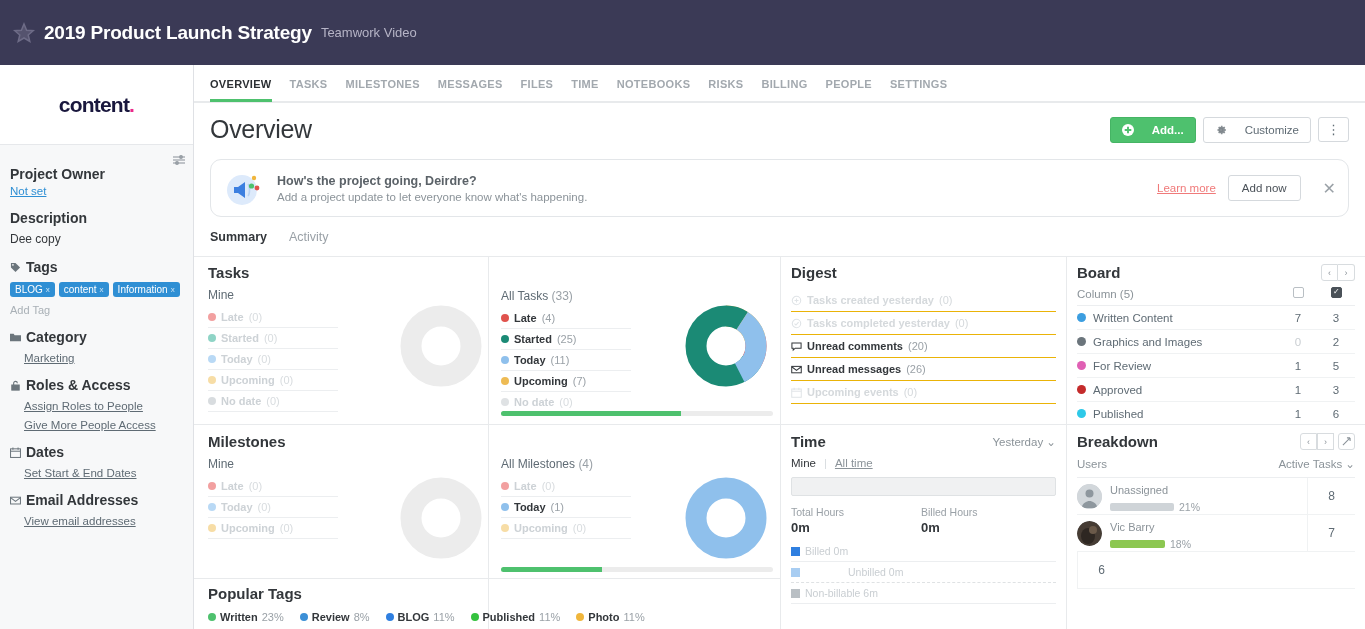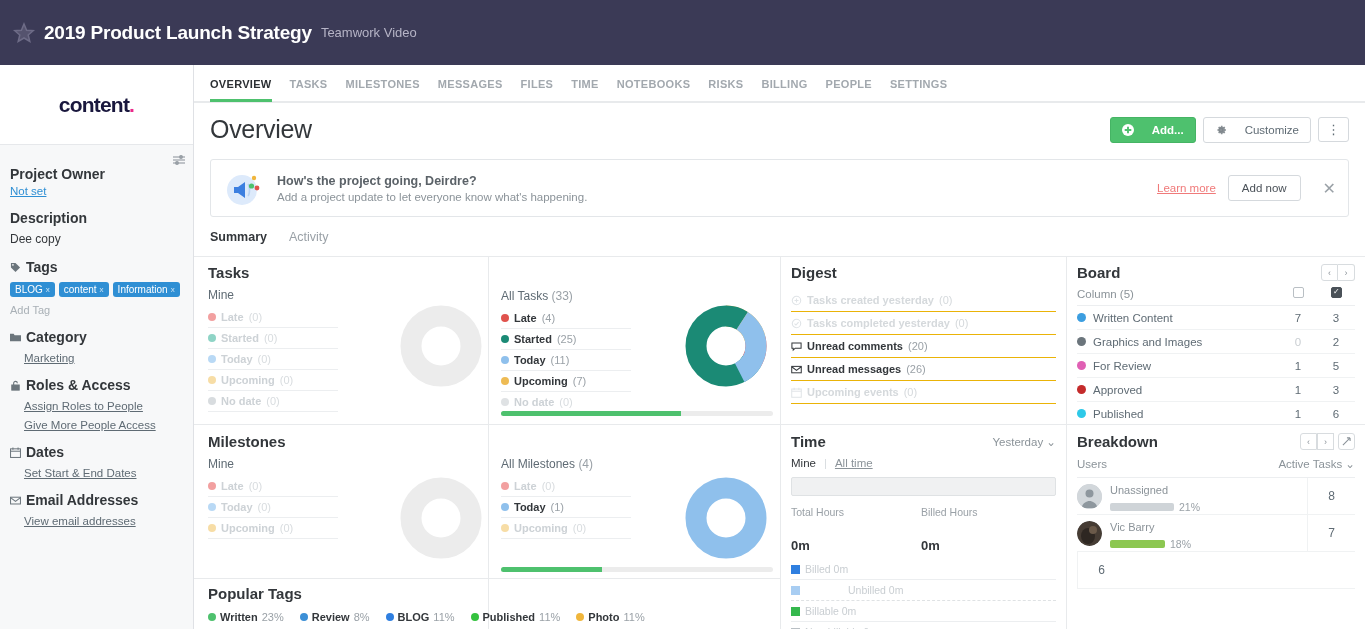--- a/index.html
+++ b/index.html
@@ -69,21 +69,21 @@
     font-size: 11.5px; border-radius: 3px; padding: 6px 11px; display:flex;
     align-items:flex-end; gap: 18px; cursor:pointer; white-space:nowrap;
   }
   .btn-add { background: #4ec16e; color:#fff; font-weight:bold; border:1px solid #45b464; }
   .btn-cust { background:#fff; color:#5f6b74; border:1px solid #d5d9dd; }
   .btn-kebab { background:#fff; color:#5f6b74; border:1px solid #d5d9dd;
     padding: 5px 8px; font-size: 13px; line-height: 1; }
 
   
   .banner {
-    margin: 15px 16px 0 16px; border: 1px solid #e3e6e9; border-radius: 3px;
+    margin: 15px 16px 0 16px; border: 1px solid #e3e6e9; border-radius: 11px;
     height: 58px; display:flex; align-items:center; padding: 0 12px; gap: 12px;
   }
   .banner-ico { width: 42px; height: 42px; flex:none; }
   .banner-txt { flex: 1; }
   .banner-t1 { font-size: 12.5px; font-weight: bold; color: #5b6268; }
   .banner-t2 { font-size: 11.5px; color: #8b9399; margin-top: 3px; }
   .learn-more { font-size: 11.5px; color: #f07a7a; text-decoration: underline; }
   .add-now { font-size: 11.5px; color: #4a5158; border:1px solid #d5d9dd;
     border-radius:3px; padding: 6px 13px; background:#fff; }
   .banner-x { font-size: 16px; color: #9aa1a7; margin-left: 10px; }
@@ -145,21 +145,21 @@
   .timetabs { display:flex; align-items:center; gap: 8px; margin-top: 7px;
     font-size: 11.5px; }
   .timetabs .t1 { color: #33373b; }
   .timetabs .bar { color:#d8dcdf; }
   .timetabs .t2 { color: #8b9399; text-decoration: underline; }
   .graybar { margin-top: 8px; height: 19px; background:#f0f1f2;
     border:1px solid #dfe2e4; border-radius:2px; }
   .hours { display:flex; margin-top: 10px; }
   .hcell { width: 130px; }
   .hlab { font-size: 10.5px; color:#9aa1a7; }
-  .hval { font-size: 13px; font-weight: bold; color:#33373b; margin-top: 20px; }
+  .hval { font-size: 13px; font-weight: bold; color:#33373b; margin-top: 2px; }
   .t-row { display:flex; align-items:center; gap:5px; font-size: 10.5px;
      color:#c9ced2; padding: 4px 0; border-bottom: 1px solid #eceef0; }
   .t-row.dash { border-bottom: 1px dashed #dfe2e4; gap: 48px; }
   .sq { width: 9px; height: 9px; flex:none; }
 
   
   .bk-head { display:flex; align-items:center; font-size: 11.5px; color:#8b9399;
      padding: 7px 0 6px 0; border-bottom: 1px solid #eceef0; }
   .bk-row { display:flex; align-items:stretch; border-bottom:1px solid #f0f2f3;
      height: 37px; }
@@ -605,24 +605,20 @@
   <div style="margin-top:6px;">
     <div class="t-row">
         <span class="sq" style="background:#2f7fe0"></span>
         <span>Billed 0m</span>
       </div>
     <div class="t-row dash">
         <span class="sq" style="background:#a8cdf2"></span>
         <span>Unbilled 0m</span>
       </div>
     <div class="t-row">
-        <span class="sq" style="background:#35b84d"></span>
-        <span>Billable 0m</span>
-      </div>
-    <div class="t-row">
         <span class="sq" style="background:#b9bfc4"></span>
         <span>Non-billable 6m</span>
       </div>
   </div>
 
 </div>
 
 <div style="position:absolute; left:1077px; top:264px; width:278px;">
   <div class="hdr-row">
     <span class="sec-title">Board</span>

